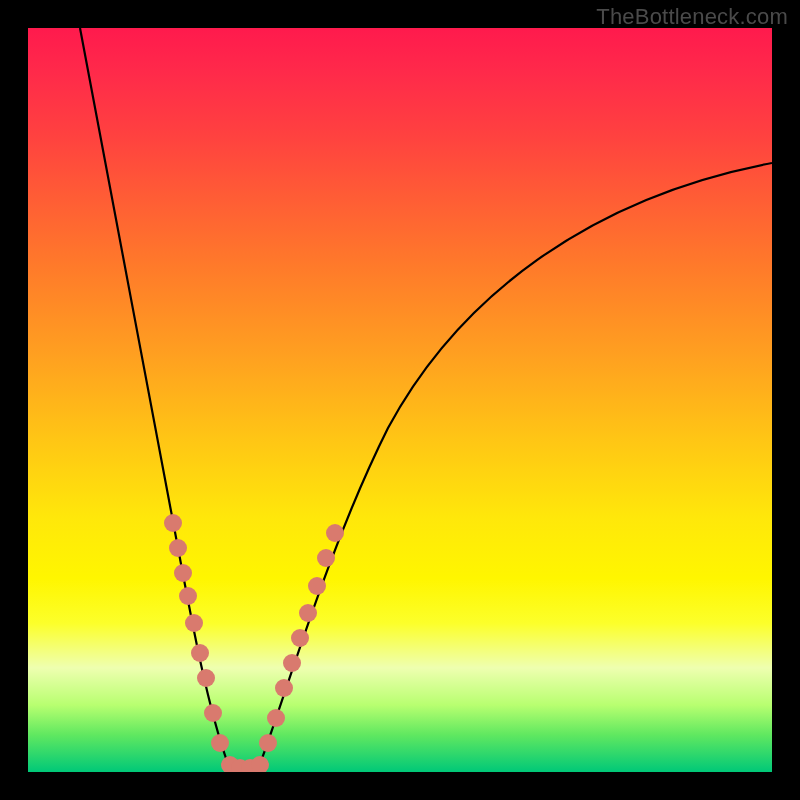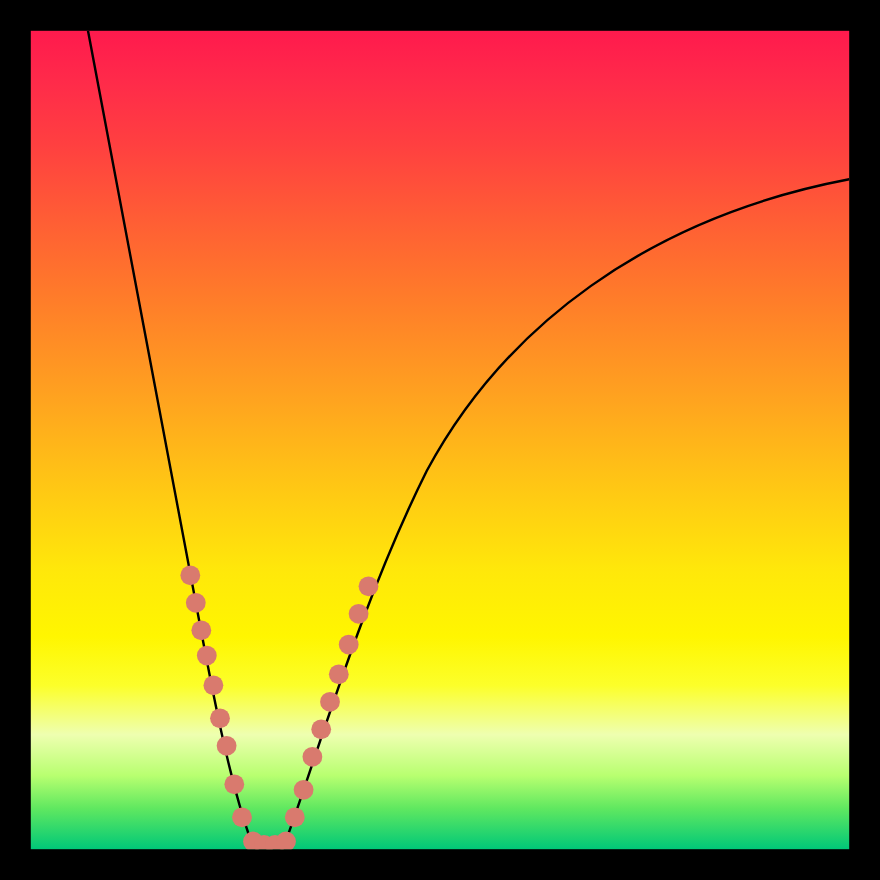--- a/index.html
+++ b/index.html
@@ -94,14 +94,15 @@
       <circle class="dot" cx="264" cy="635" r="9"></circle>
       <circle class="dot" cx="272" cy="610" r="9"></circle>
       <circle class="dot" cx="280" cy="585" r="9"></circle>
       <circle class="dot" cx="289" cy="558" r="9"></circle>
       <circle class="dot" cx="298" cy="530" r="9"></circle>
       <circle class="dot" cx="307" cy="505" r="9"></circle>
     </svg>
 
   </div>
 
+  <div class="watermark">TheBottleneck.com</div>
 
 </div>
 
 </body></html>

